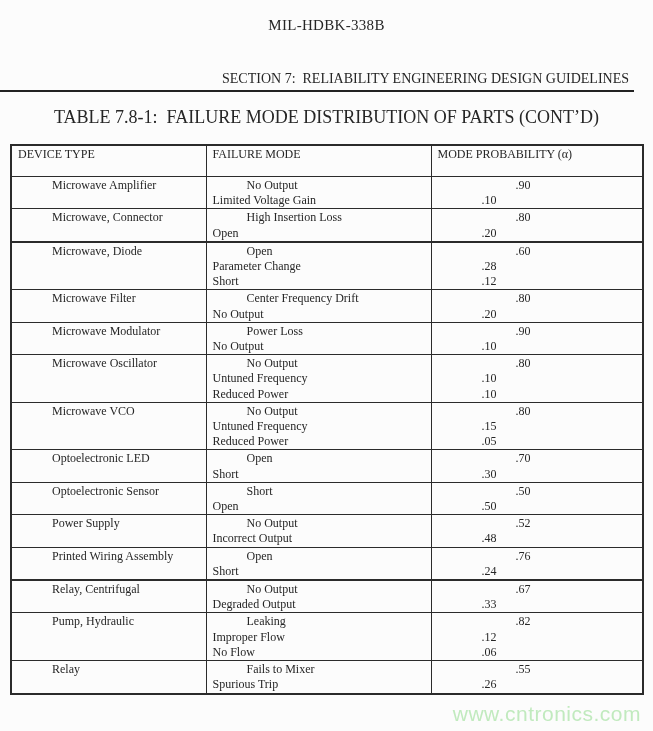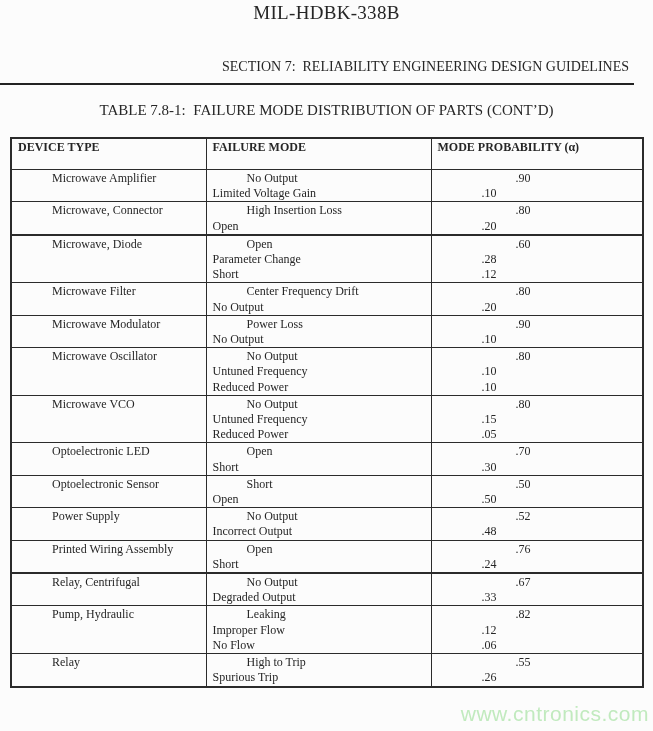--- a/index.html
+++ b/index.html
@@ -10,44 +10,44 @@
   .page {
     position: relative;
     width: 653px;
     height: 731px;
     background: #fcfcfc;
     font-family: "Liberation Serif", serif;
     color: #262626;
     overflow: hidden;
   }
   .doc-title {
-    margin-top: 4px;
+    margin-top: 16px;
     text-align: center;
-    font-size: 19px;
+    font-size: 15px;
     line-height: 18px;
     letter-spacing: 0.3px;
   }
   .section-heading {
     margin-top: 36px;
     width: 634px;
     text-align: right;
     padding-right: 5px;
     box-sizing: border-box;
     border-bottom: 2px solid #222;
-    padding-bottom: 8px;
+    padding-bottom: 3px;
     font-size: 14px;
     line-height: 17px;
   }
   .section-heading span {
     white-space: pre;
   }
   .table-title {
     margin-top: 16px;
     text-align: center;
-    font-size: 15px;
+    font-size: 18px;
     line-height: 18px;
     white-space: pre;
   }
   table.parts-table {
     margin: 18px 0 0 10px;
     width: 632px;
     border-collapse: collapse;
     table-layout: fixed;
     border: 2px solid #2b2b2b;
     font-size: 12px;
@@ -56,39 +56,39 @@
   table.parts-table col.c-mode    { width: 225px; }
   table.parts-table col.c-prob    { width: 212px; }
   table.parts-table th,
   table.parts-table td {
     border: 1px solid #2b2b2b;
     vertical-align: top;
     padding: 0;
     text-align: left;
   }
   table.parts-table thead th {
-    font-weight: bold;
+    font-weight: normal;
     height: 17px;
     padding: 1px 2px 12px 6px;
     line-height: 15px;
     white-space: nowrap;
     overflow: hidden;
   }
   tr.thick-top td { border-top: 2px solid #2b2b2b; }
   .cell-line {
     line-height: 15.2px;
     padding-left: 6px;
     white-space: nowrap;
     overflow: hidden;
   }
   td .cell-line:first-child { padding-top: 1px; margin-left: 34px; }
   .cell-line.prob { padding-left: 50px; }
   .watermark {
     position: absolute;
-    right: 4px;
+    right: 12px;
     bottom: 6px;
     font-family: "Liberation Sans", sans-serif;
     font-size: 21px;
     line-height: 22px;
     letter-spacing: 0.5px;
     color: #b7e7b4;
     opacity: 0.85;
     z-index: 5;
     pointer-events: none;
   }
@@ -295,21 +295,21 @@
             <div class="cell-line prob">.82</div>
             <div class="cell-line prob">.12</div>
             <div class="cell-line prob">.06</div>
           </td>
         </tr>
         <tr>
           <td>
             <div class="cell-line">Relay</div>
           </td>
           <td>
-            <div class="cell-line">High to Trip</div>
+            <div class="cell-line">Fails to Mixer</div>
             <div class="cell-line">Spurious Trip</div>
           </td>
           <td>
             <div class="cell-line prob">.55</div>
             <div class="cell-line prob">.26</div>
           </td>
         </tr>
       </tbody>
   </table>
 

